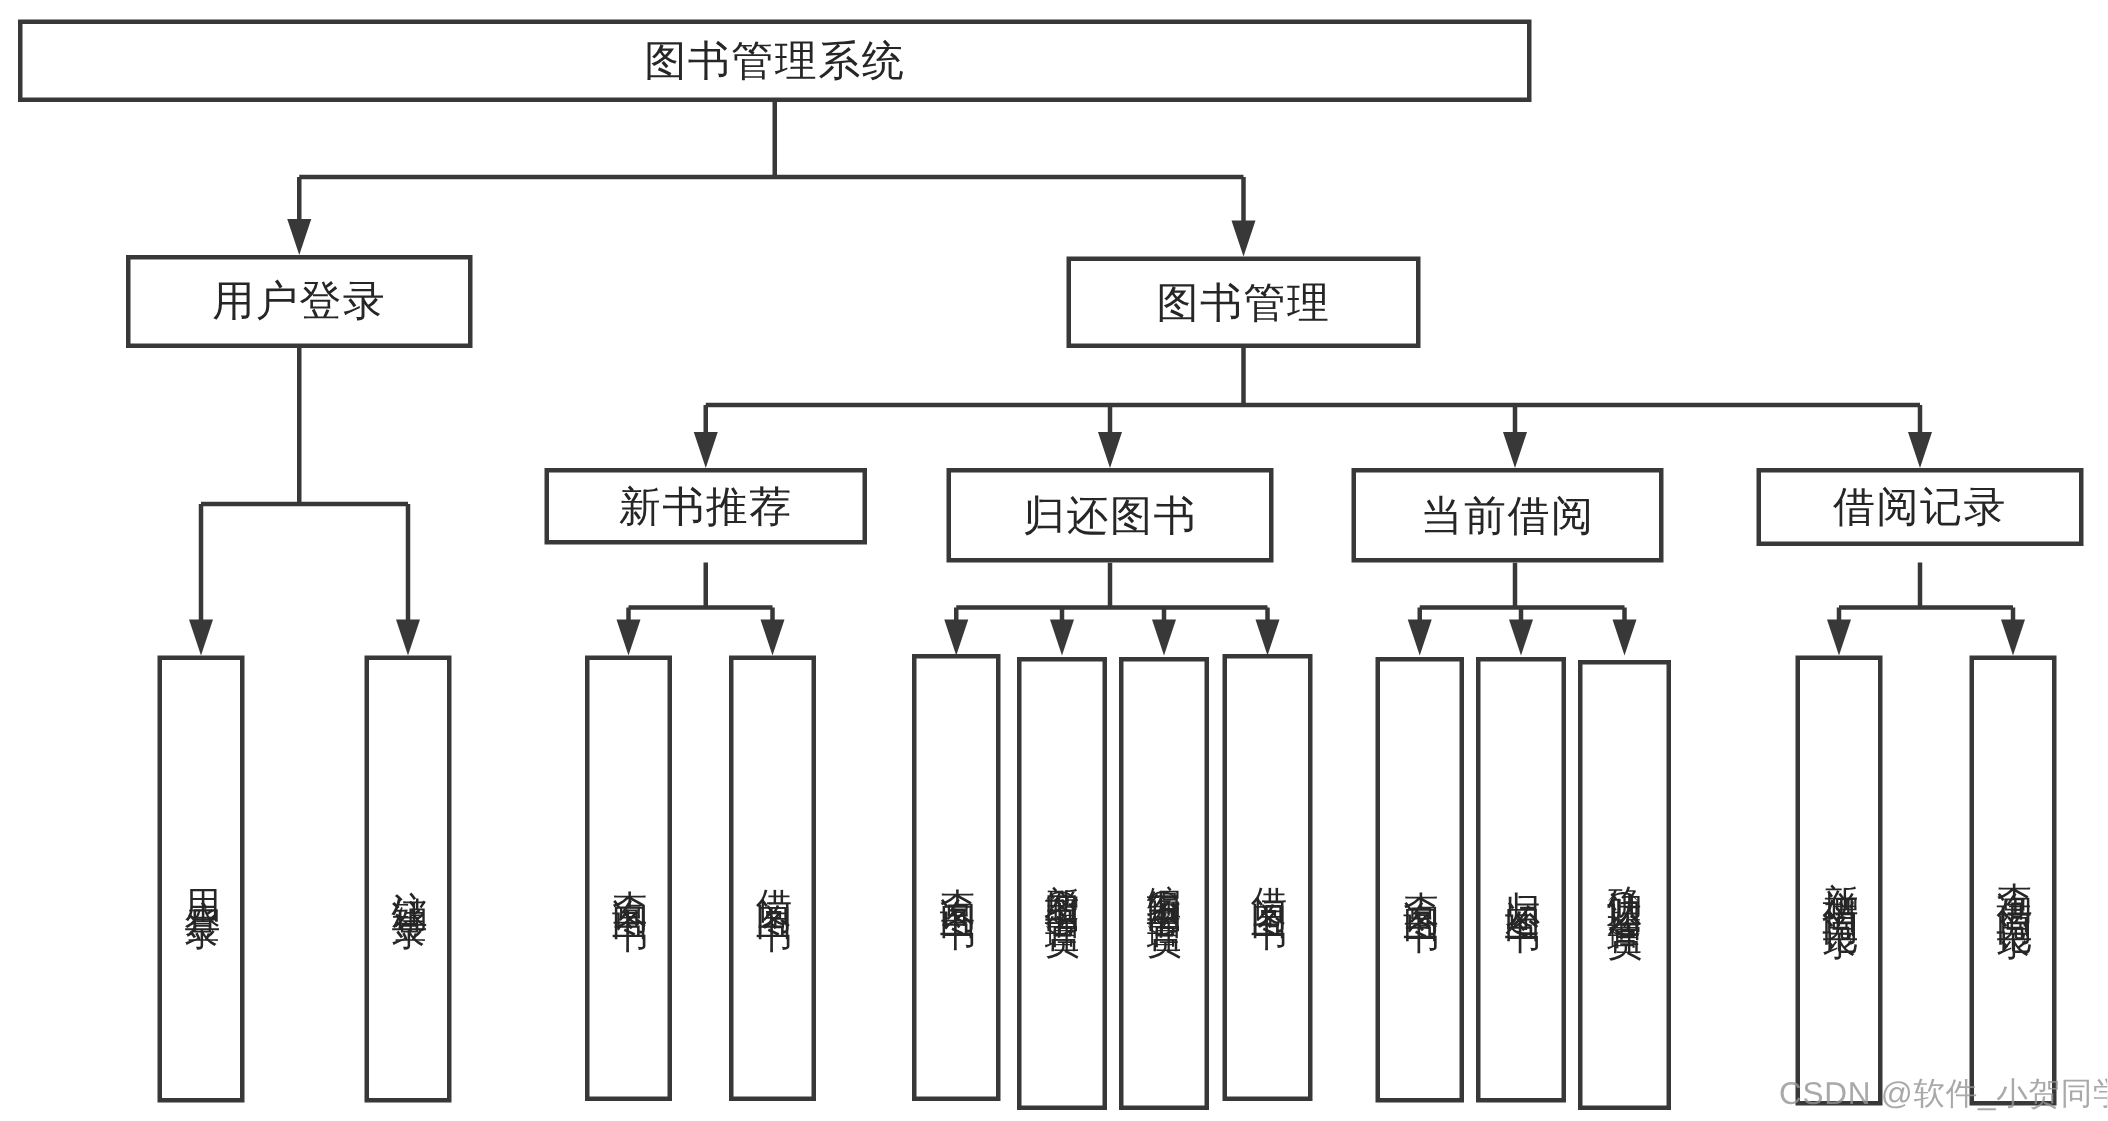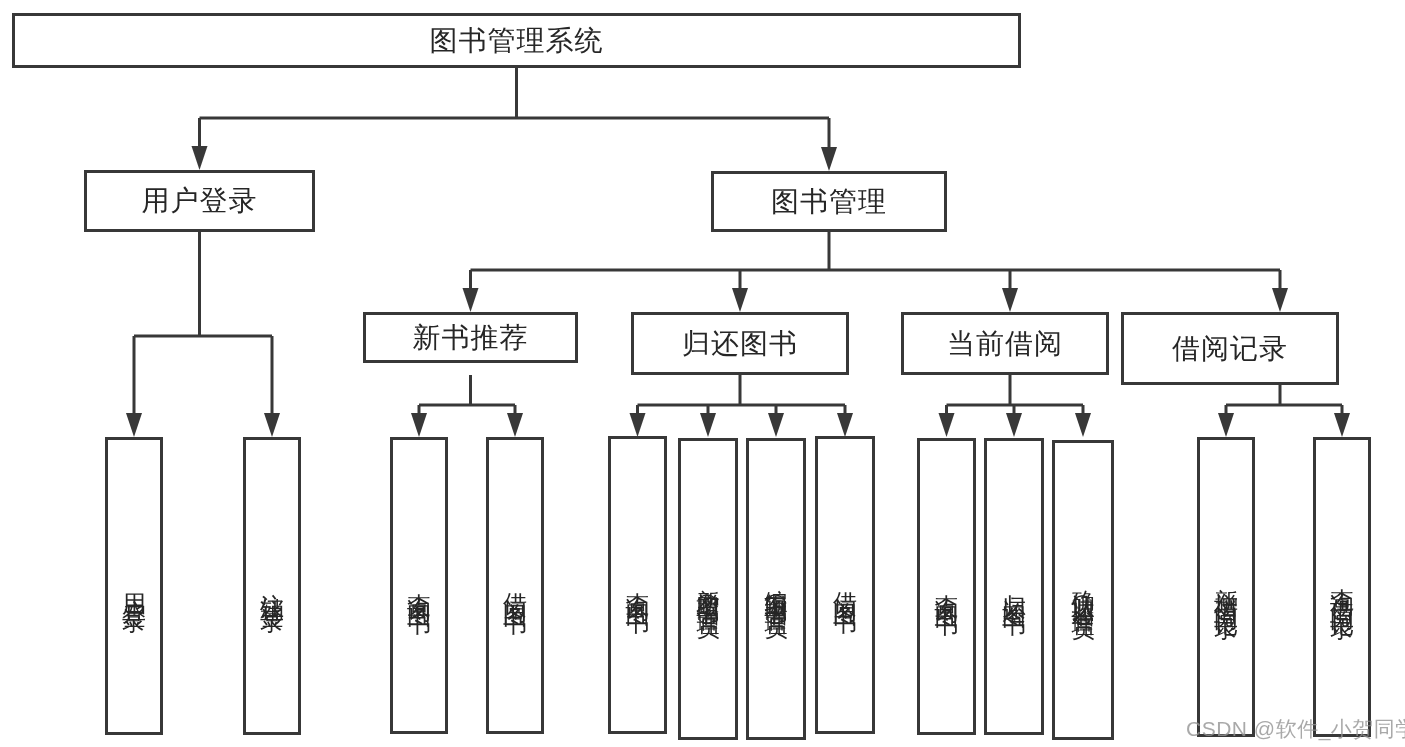--- a/index.html
+++ b/index.html
@@ -103,21 +103,21 @@
   </svg>
 
   <div class="node hnode" style="left:12px; top:13px; width:1009px; height:55px">图书管理系统</div>
 
   <div class="node hnode" style="left:84px; top:170px; width:231px; height:62px">用户登录</div>
   <div class="node hnode" style="left:711px; top:171px; width:236px; height:61px">图书管理</div>
 
   <div class="node hnode" style="left:363px; top:312px; width:215px; height:51px">新书推荐</div>
   <div class="node hnode" style="left:631px; top:312px; width:218px; height:63px">归还图书</div>
   <div class="node hnode" style="left:901px; top:312px; width:208px; height:63px">当前借阅</div>
-  <div class="node hnode" style="left:1121px; top:312px; width:218px; height:73px">借阅记录</div>
+  <div class="node hnode" style="left:1171px; top:312px; width:218px; height:52px">借阅记录</div>
 
   <div class="node vnode" style="left:105px; top:437px; width:58px; height:298px">
     <span class="vtext">用户登录</span>
   </div>
   <div class="node vnode" style="left:243px; top:437px; width:58px; height:298px">
     <span class="vtext">注销登录</span>
   </div>
 
   <div class="node vnode" style="left:390px; top:437px; width:58px; height:297px">
     <span class="vtext">查询图书</span>

